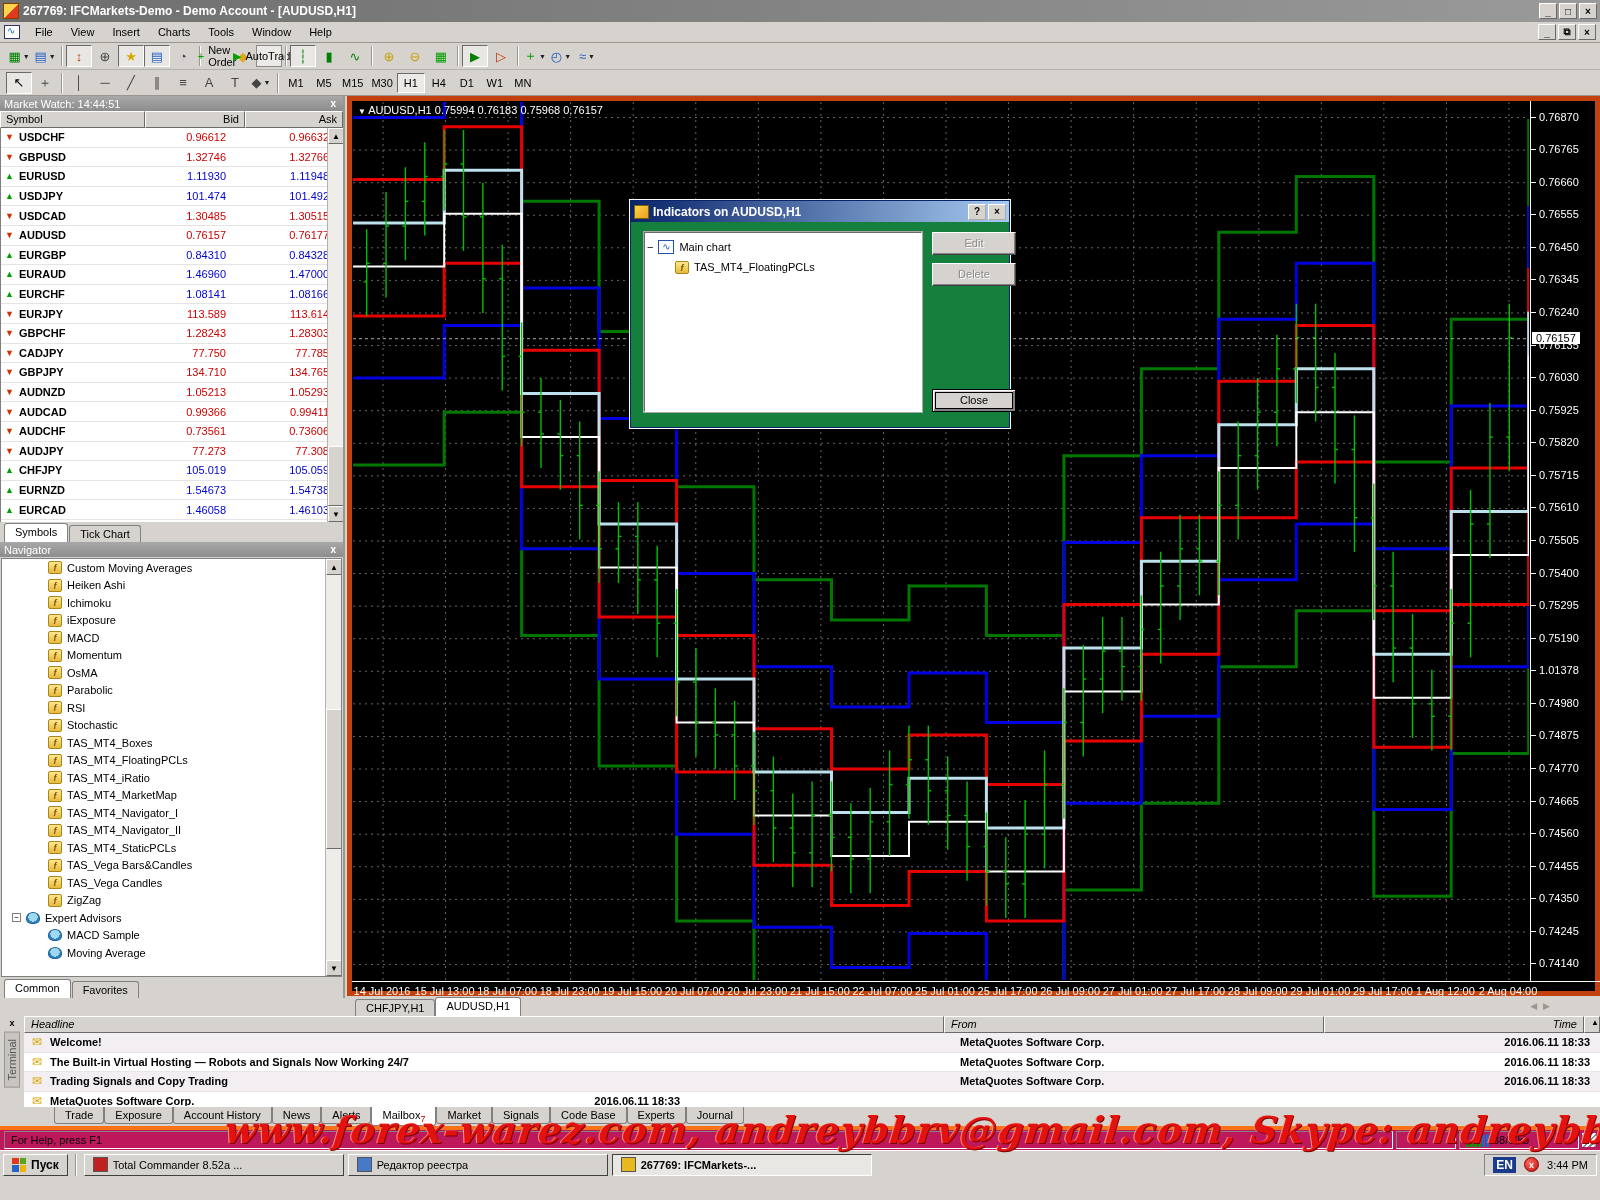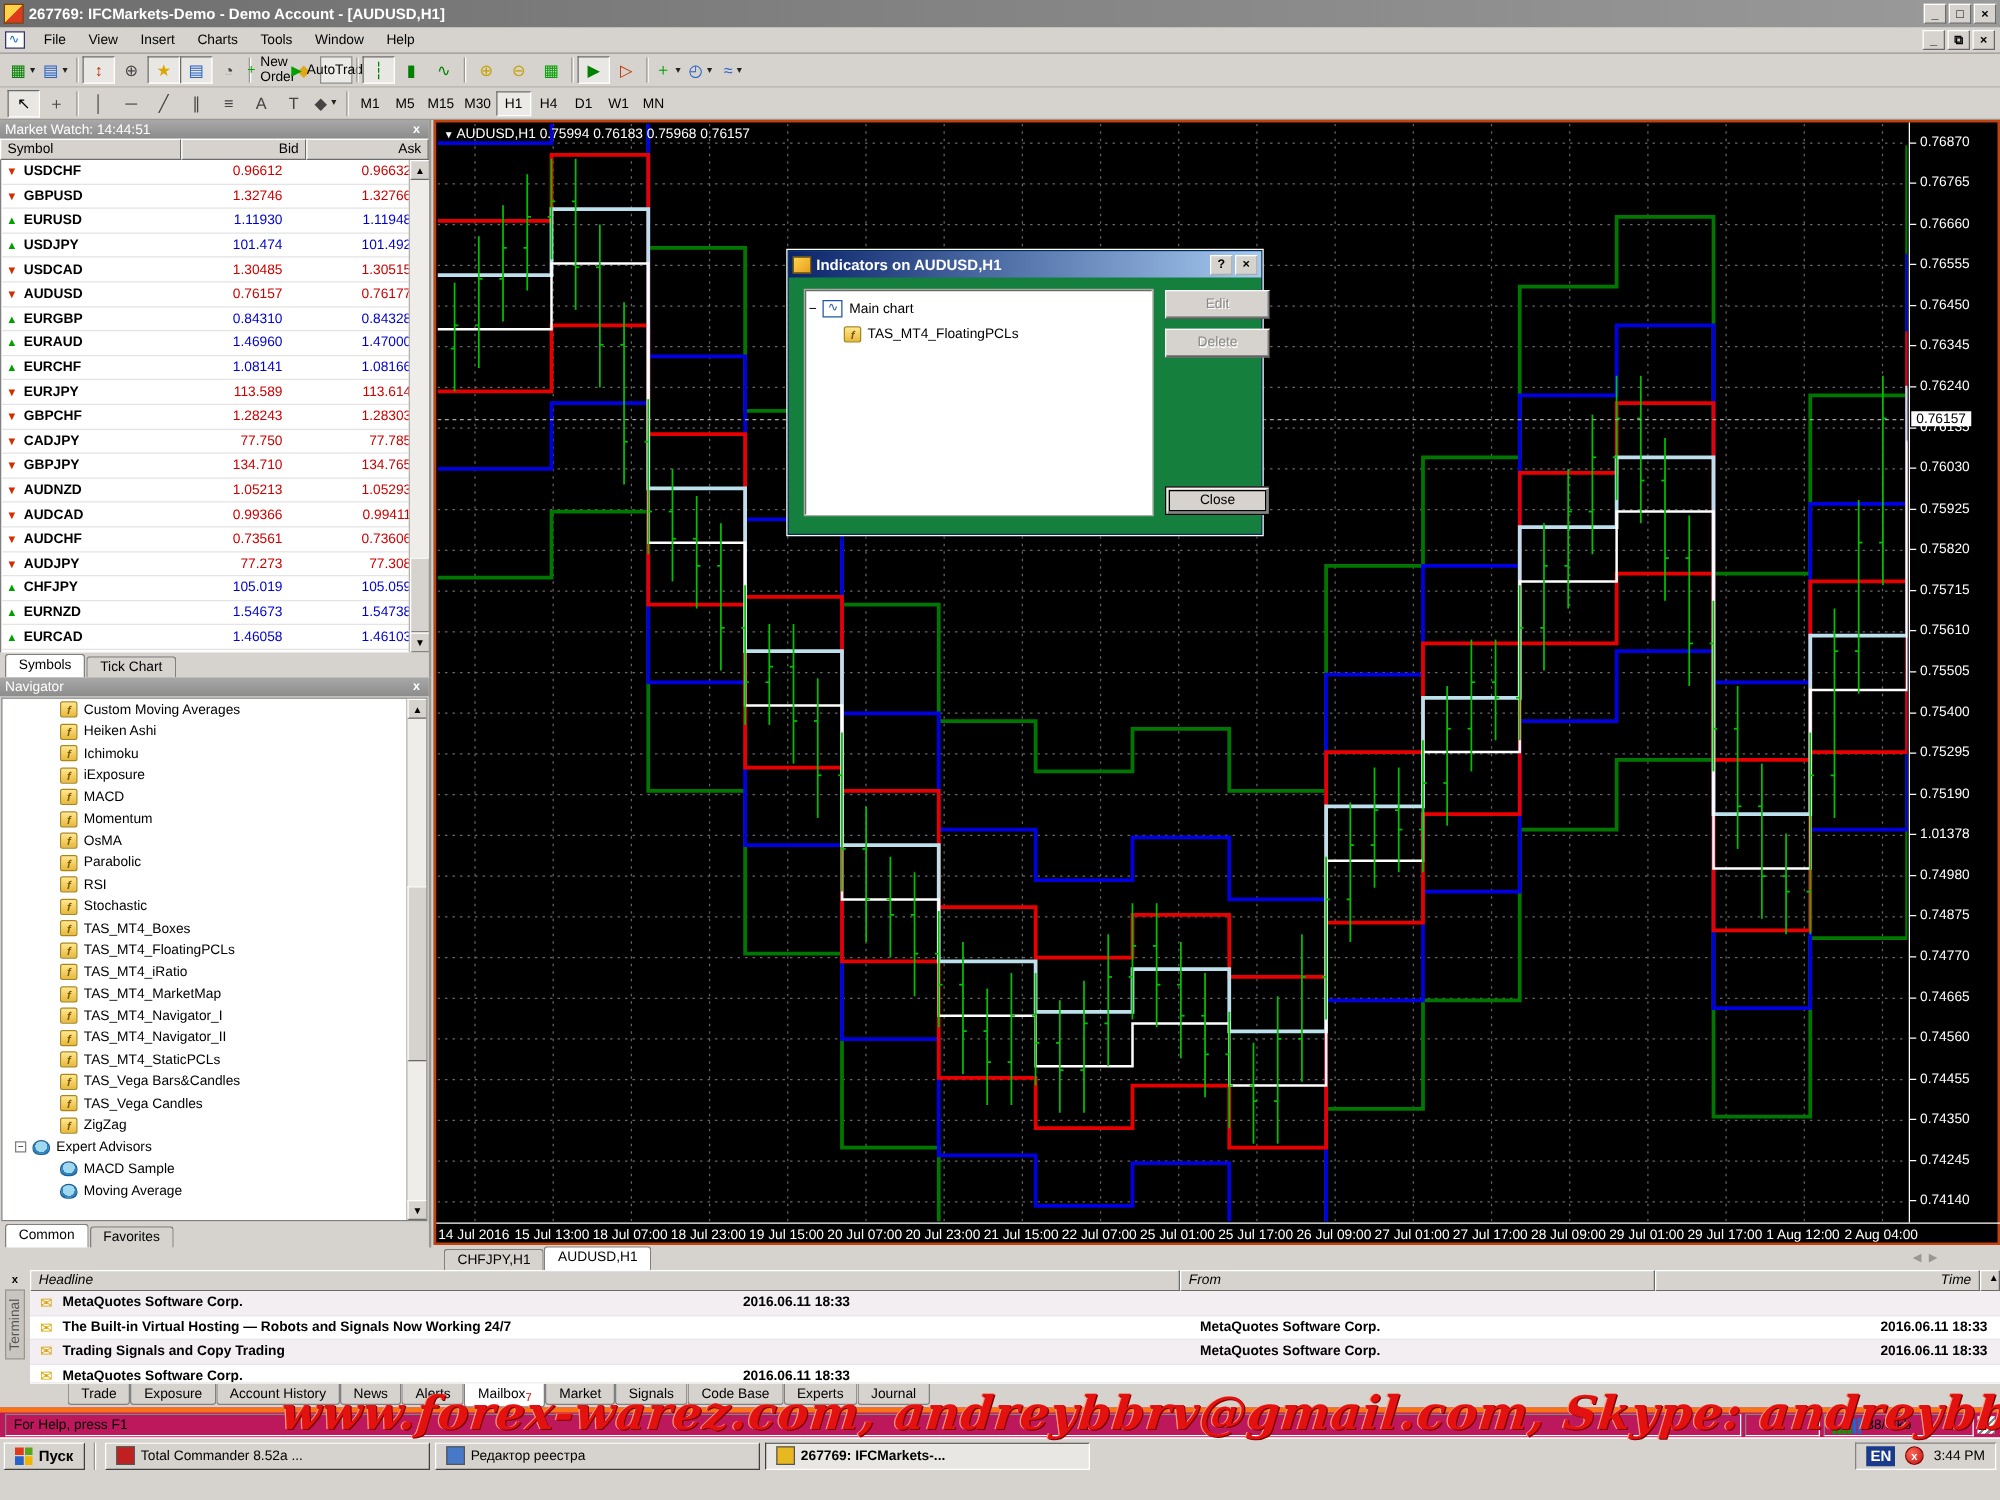--- a/index.html
+++ b/index.html
@@ -54,21 +54,21 @@
   #nav-body { flex:1; background:#fff; border:1px solid #808080; margin:1px; overflow:hidden; position:relative; }
   .nav-item { display:flex; align-items:center; height:17.5px; gap:5px; }
   .nav-item .ficon { width:14px; height:13px; background:linear-gradient(180deg,#ffe790,#e8b93c); border:1px solid #a98618; border-radius:2px; color:#7c5a00; font-size:9px; font-weight:bold; font-style:italic; text-align:center; line-height:12px; }
   .nav-item .eaicon { width:14px; height:12px; background:radial-gradient(circle at 50% 40%,#9fd8ef 0 55%,#2f84c0 56% 100%); border-radius:50% 50% 40% 40%; border:1px solid #1b5f93; }
   .nav-item .ebox { width:9px; height:9px; border:1px solid #808080; background:#fff; font-size:8px; line-height:7px; text-align:center; }
   .vscroll { position:absolute; right:0; top:0; bottom:0; width:16px; background:#efede9; border-left:1px solid #b5b2ad; }
   .vscroll .sbtn { width:16px; height:16px; font-size:8px; display:flex; align-items:center; justify-content:center; }
   .vscroll .thumb { position:absolute; left:0; width:16px; }
 
   
-  #chart-window { position:absolute; left:347px; top:96px; width:1253px; height:900px; background:#000; border:2px solid #c2410c; }
+  #chart-window { position:absolute; left:347px; top:96px; width:1253px; height:900px; background:#000; border:5px solid #c2410c; }
   #chart-title { position:absolute; left:6px; top:3px; color:#fff; font-size:11px; z-index:5; }
   #price-axis { position:absolute; left:1178px; top:0; width:74px; height:880px; border-left:1px solid #fff; color:#fff; font-size:11px; }
   .ptick { position:absolute; left:8px; transform:translateY(-50%); }
   .ptick::before { content:""; position:absolute; left:-8px; top:50%; width:5px; height:1px; background:#fff; }
   #cur-price { position:absolute; left:1px; background:#fff; color:#000; padding:0 4px; transform:translateY(-50%); }
   #time-axis { position:absolute; left:0; top:880px; width:1252px; height:19px; color:#fff; font-size:11px; border-top:1px solid #fff; }
   .ttick { position:absolute; top:3px; transform:translateX(-50%); white-space:nowrap; }
   #chart-tabs { position:absolute; left:347px; top:996px; width:1253px; height:20px; background:#d6d3ce; display:flex; align-items:flex-end; padding-left:8px; }
   #chart-tabs .scrollers { margin-left:auto; margin-right:50px; display:flex; gap:6px; color:#9a9791; font-size:9px; align-items:center; height:100%; }
 
@@ -900,20 +900,21 @@
   <div id="term-main">
     <div id="term-head">
       <span class="hc" style="flex:1">Headline</span>
       <span class="hc" style="width:380px">From</span>
       <span class="hc" style="width:260px;text-align:right">Time</span>
       <span class="hc" style="width:16px;font-size:8px;text-align:center">▲</span>
     </div>
     <div id="term-rows">
         <div class="trow">
           <span class="env">✉</span>
+          <span class="headline">Welcome!</span>
           <span class="from">MetaQuotes Software Corp.</span>
           <span class="time">2016.06.11 18:33</span>
         </div>
         <div class="trow">
           <span class="env">✉</span>
           <span class="headline">The Built-in Virtual Hosting — Robots and Signals Now Working 24/7</span>
           <span class="from">MetaQuotes Software Corp.</span>
           <span class="time">2016.06.11 18:33</span>
         </div>
         <div class="trow">

